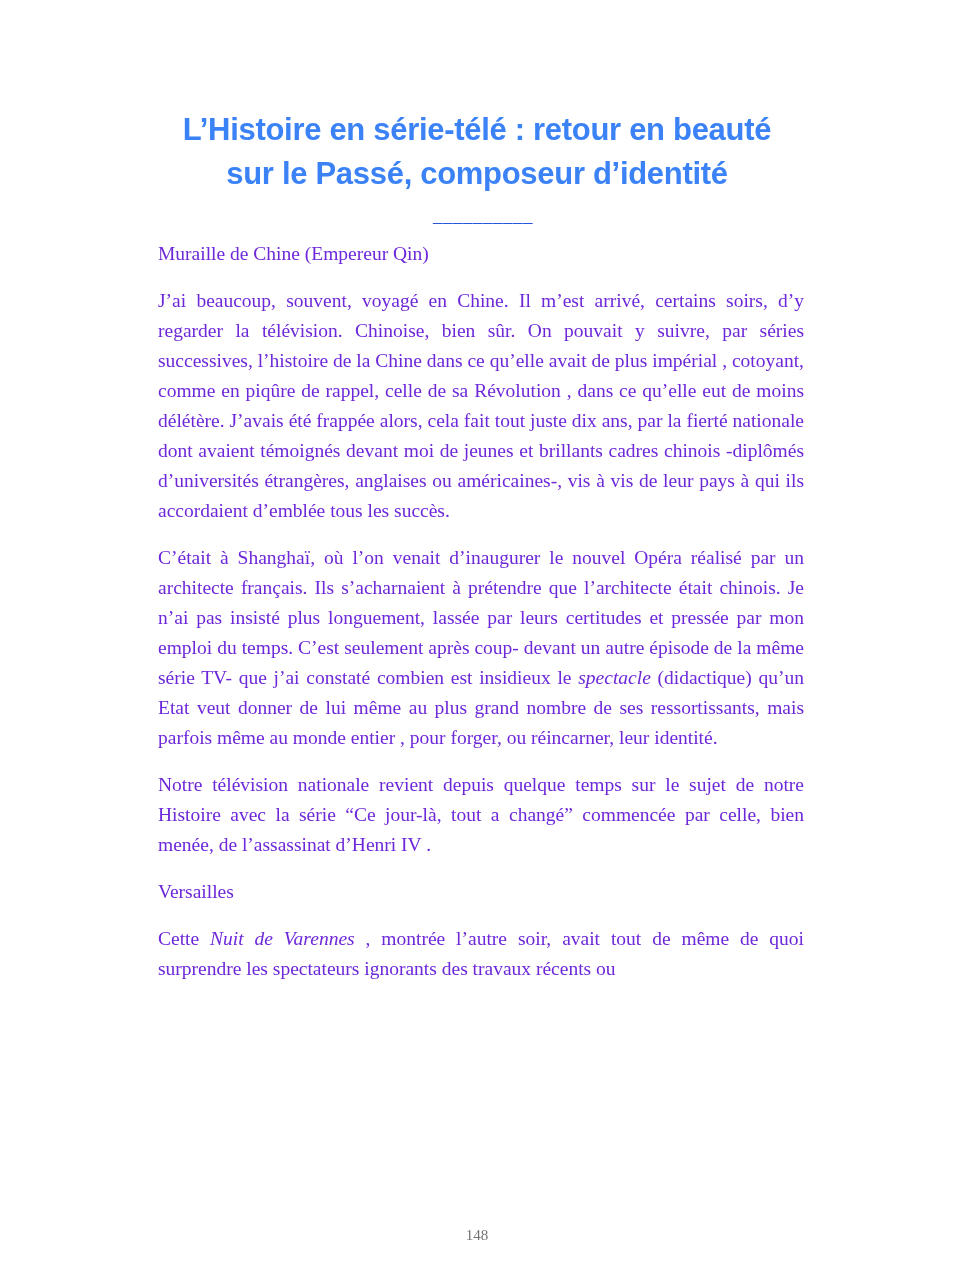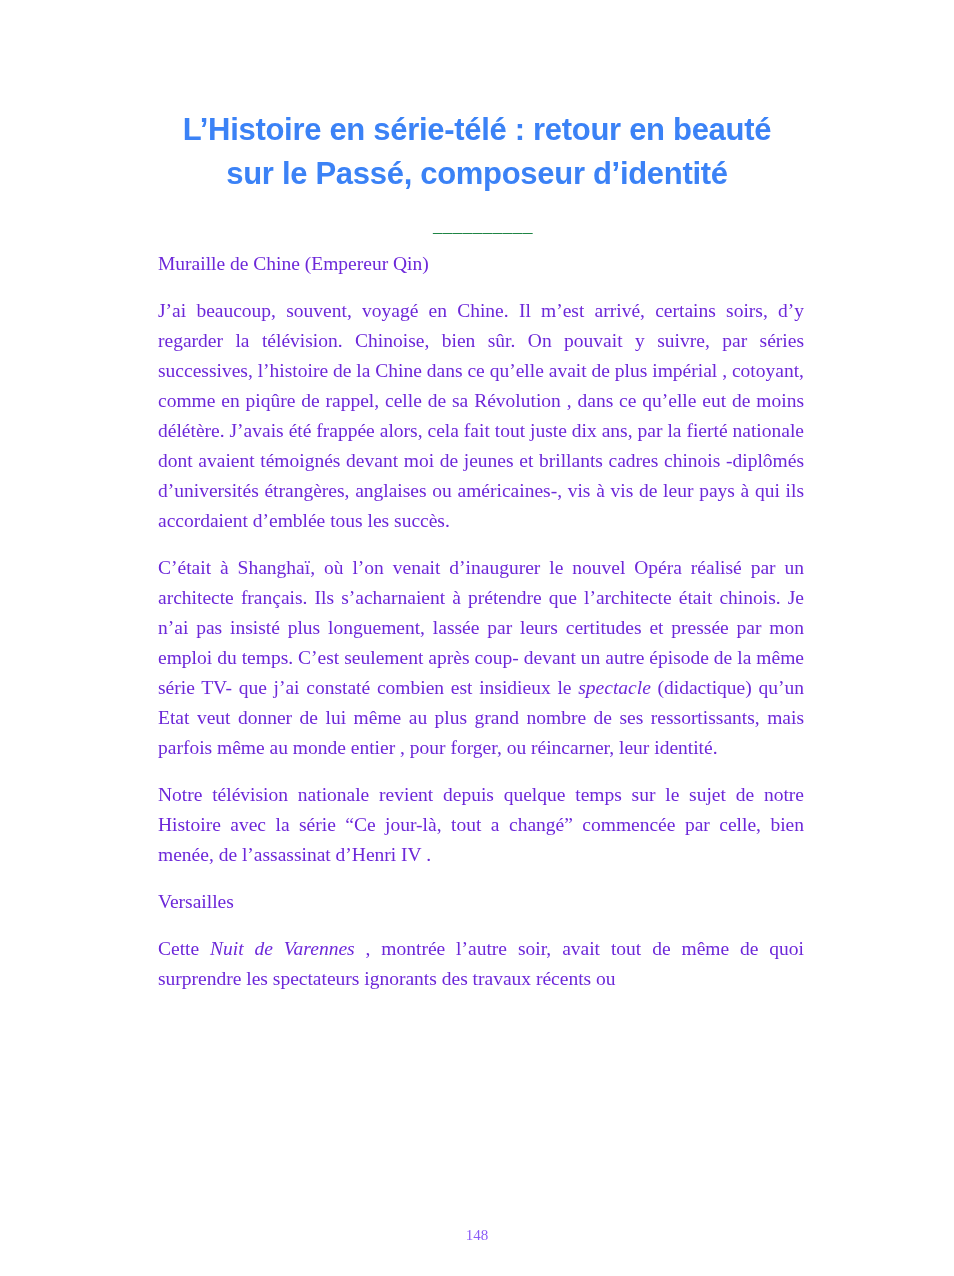--- a/index.html
+++ b/index.html
@@ -27,25 +27,25 @@
   }
   .date {
     margin-top: 6px;
     text-align: center;
     font-family: "Liberation Serif", serif;
     font-style: italic;
     font-size: 14px;
     color: #3c3c3c;
   }
   .separator {
-    margin-top: 20px;
+    margin-top: 10px;
     text-align: center;
     font-size: 19px;
     line-height: 19px;
-    color: #15803d;
+    color: #1d4ed8;
     letter-spacing: 0.5px;
     padding-left: 12px;
   }
   .body {
     width: 646px;
     margin-left: 158px;
     margin-top: 14px;
     font-size: 19.5px;
     line-height: 30px;
     color: #6d28d9;
@@ -54,21 +54,21 @@
   .body p { margin: 0 0 17px 0; }
   .body p.single-line { text-align: left; }
   .body em { font-style: italic; }
   .page-number {
     position: absolute;
     bottom: 32px;
     left: 0;
     width: 100%;
     text-align: center;
     font-size: 15px;
-    color: #8b5cf6;
+    color: #737373;
   }
 </style>
 </head>
 <body>
 
 <div class="page">
 
   <h1 class="title">L’Histoire en série-télé : retour en beauté sur le Passé, composeur d’identité</h1>
 
 

